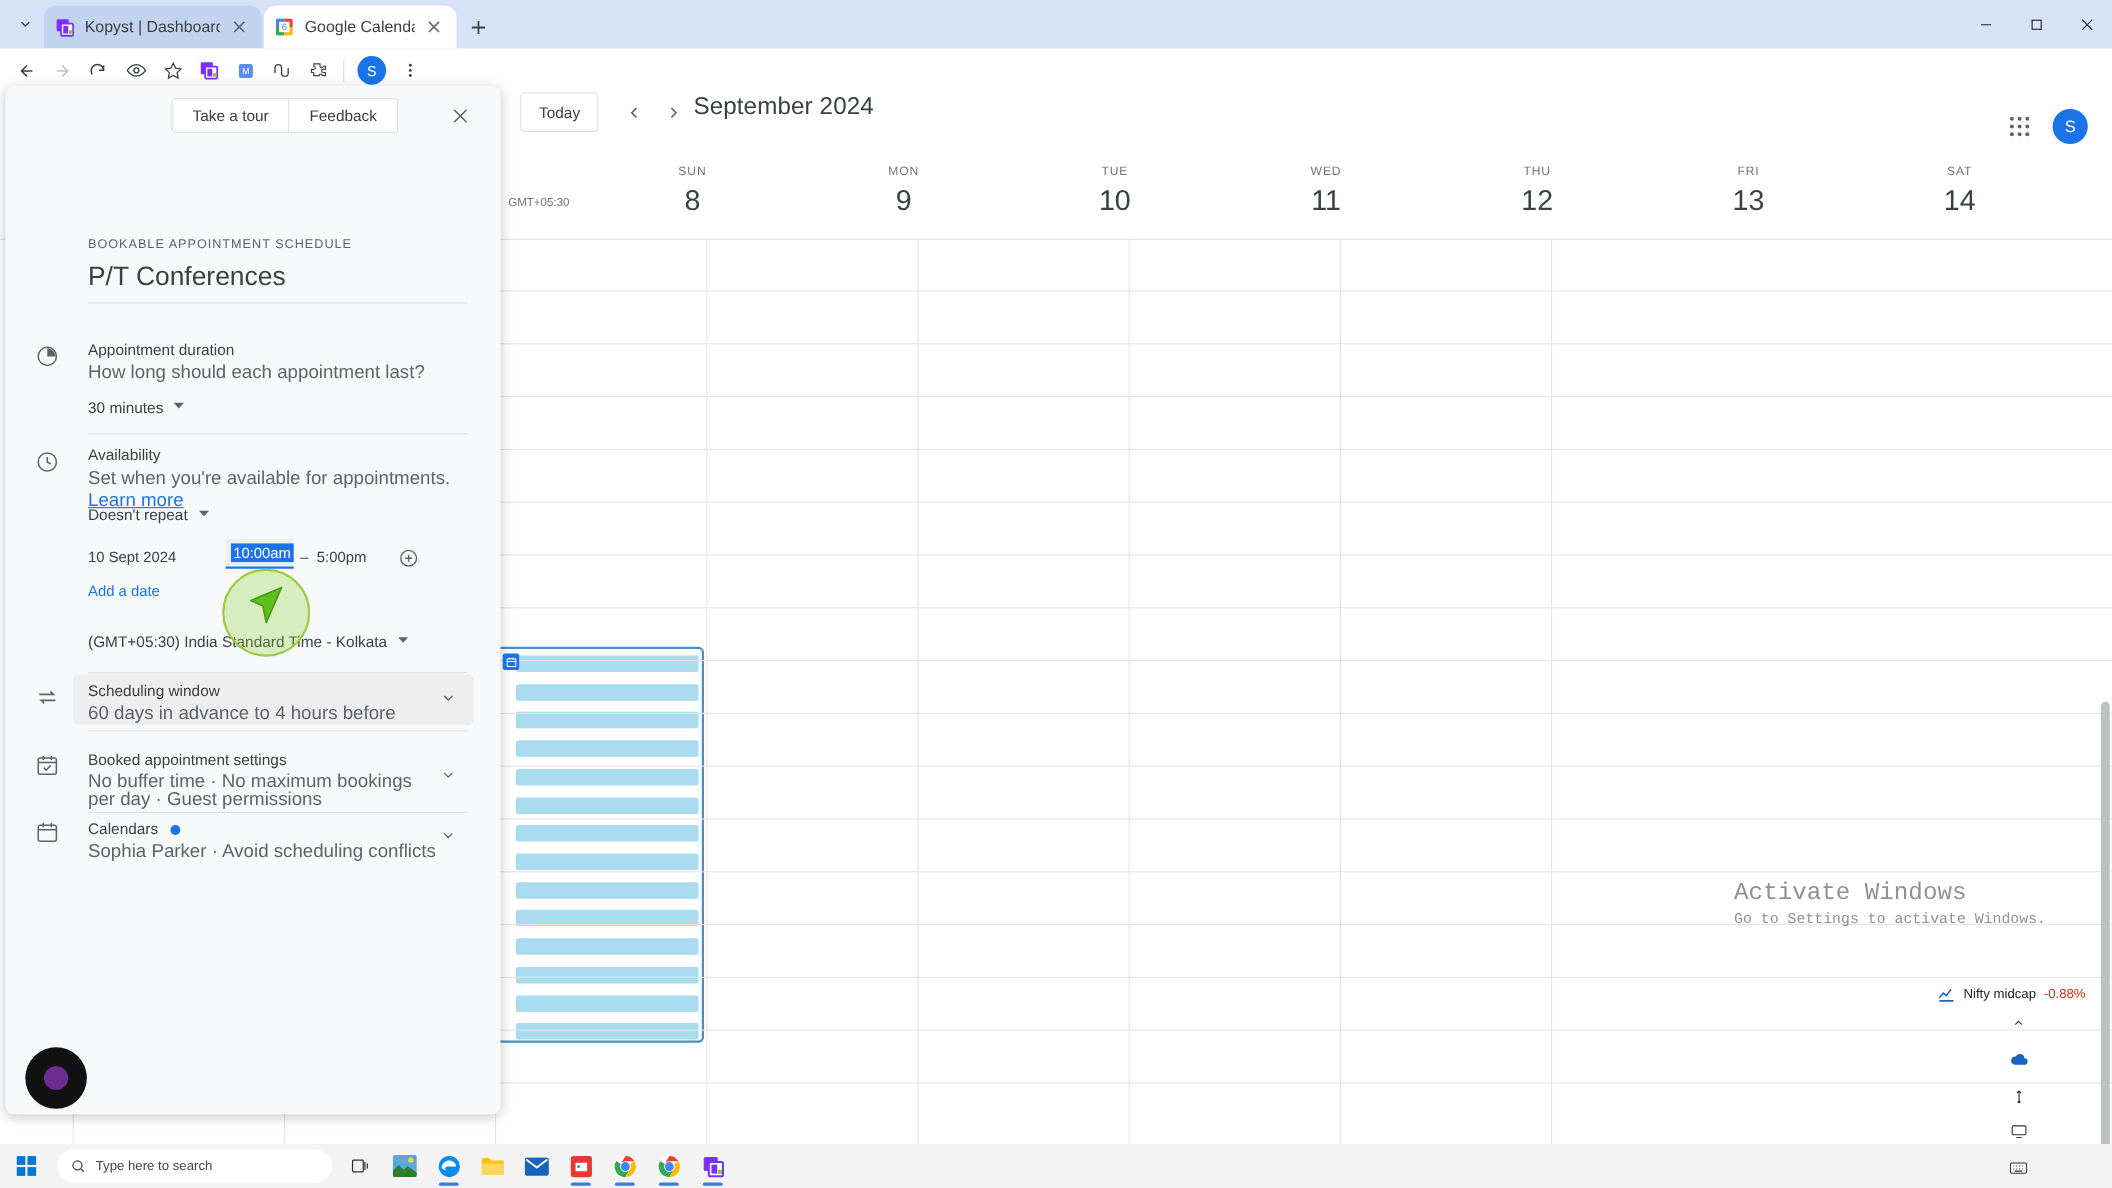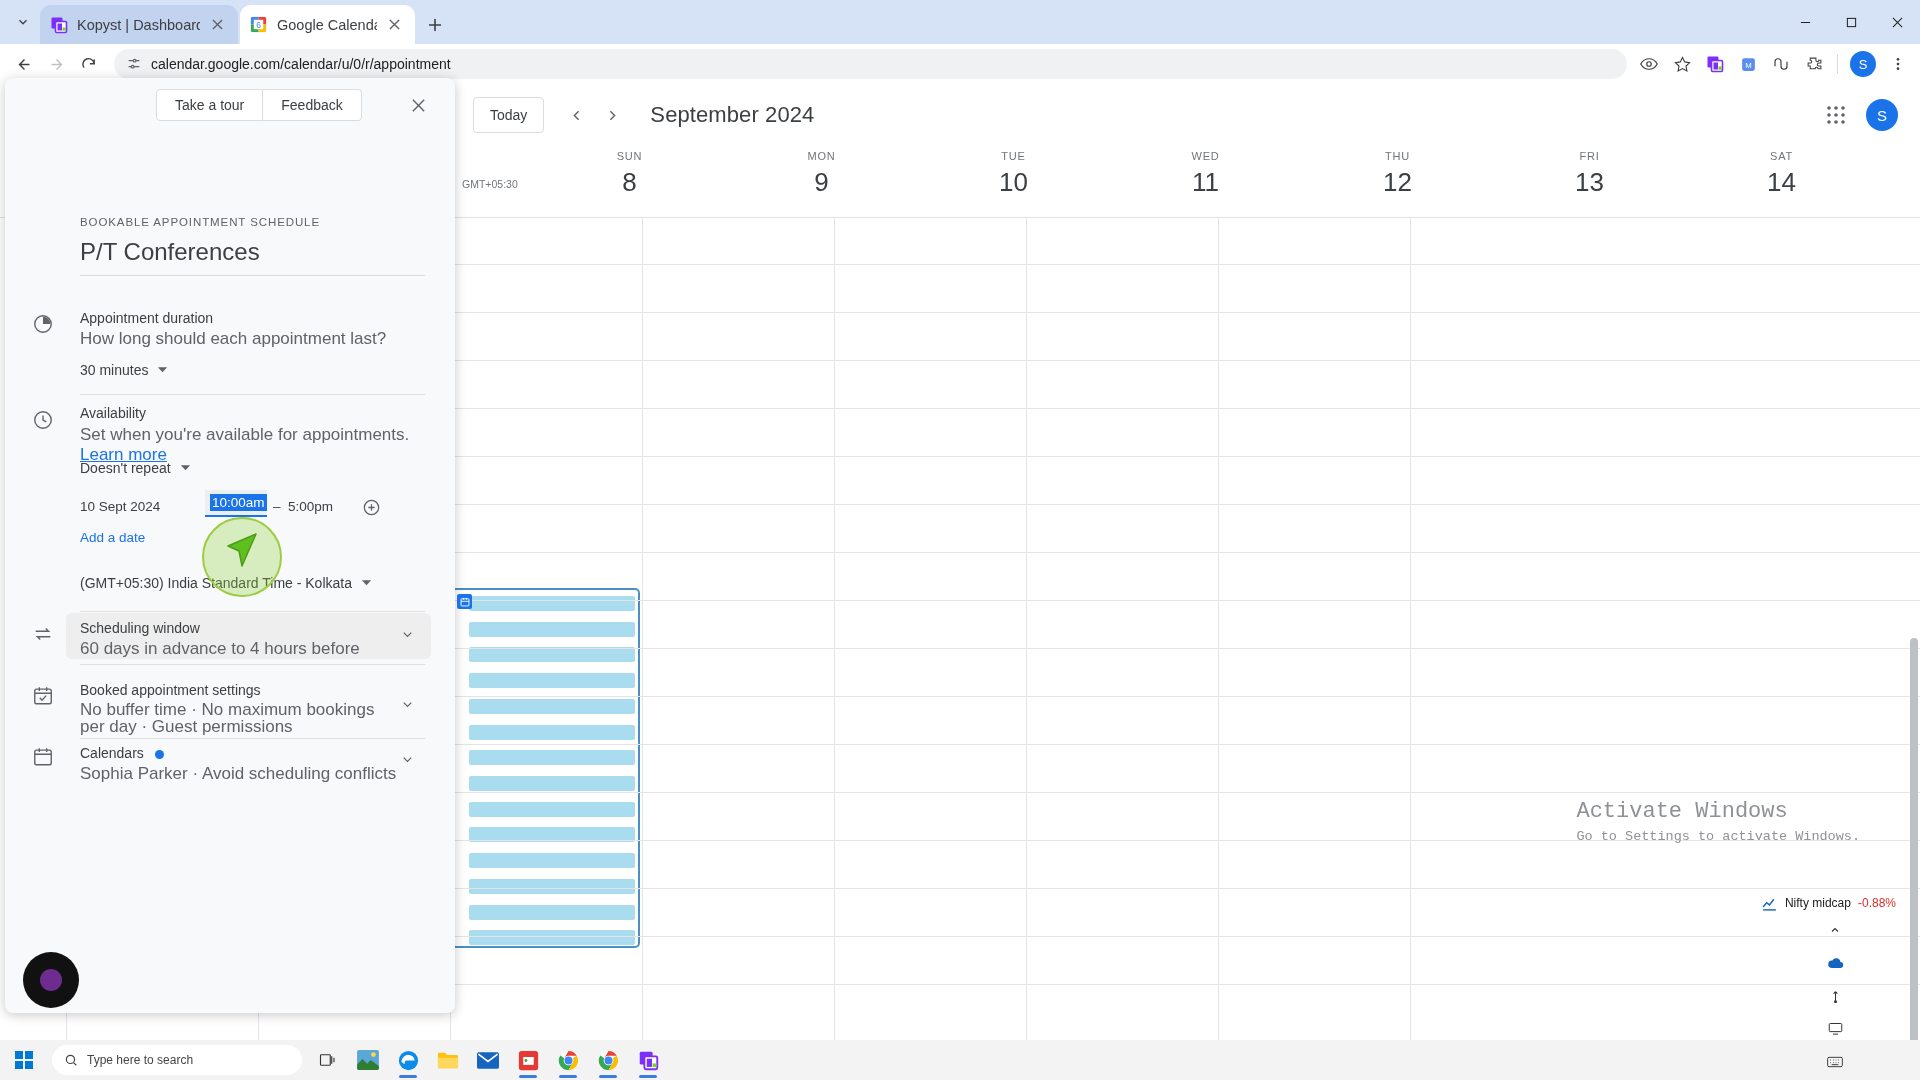--- a/index.html
+++ b/index.html
@@ -37,28 +37,28 @@
     align-items:center; padding:0 12px; margin:0 6px; cursor:text; }
   .omnibox .url { font-size:14px; color:#202124; margin-left:9px; }
   .tb-right { display:flex; align-items:center; gap:1px; padding-right:6px; }
   .avatar-sm { width:26px; height:26px; border-radius:13px; background:#1a73e8; color:#fff;
     font-size:13px; display:flex; align-items:center; justify-content:center; margin:0 5px; cursor:pointer; }
   .tb-div { width:1px; height:20px; background:#dadce0; margin:0 6px; }
 
   
   .cal { position:absolute; left:0; top:84px; width:1920px; height:966px; background:#fff; }
   .cal-header { position:absolute; left:0; top:0; width:1920px; height:62px; background:#fff;
-    display:flex; align-items:center; }
+    display:flex; }
   .today-btn { margin-left:473px; height:36px; padding:0 16px; border:1px solid #dadce0;
     border-radius:4px; background:#fff; font-size:14px; color:#3c4043; cursor:pointer;
     display:flex; align-items:center; }
   .nav-arrow { width:36px; height:36px; border-radius:18px; display:flex; align-items:center;
     justify-content:center; cursor:pointer; color:#5f6368; }
   .nav-arrow:first-of-type { margin-left:14px; }
-  .cal-title { font-size:22px; color:#3c4043; margin-left:20px; letter-spacing:.1px; }
+  .cal-title { font-size:22px; color:#3c4043; letter-spacing:.1px; }
   .hdr-right { margin-left:auto; display:flex; align-items:center; padding-right:22px; gap:10px; }
   .apps-grid { width:40px; height:40px; border-radius:20px; display:flex; align-items:center;
     justify-content:center; cursor:pointer; }
   .avatar-lg { width:32px; height:32px; border-radius:16px; background:#1a73e8; color:#fff;
     font-size:15px; display:flex; align-items:center; justify-content:center; cursor:pointer; }
 
   
   .days-row { position:absolute; left:0; top:62px; width:1920px; height:72px;
     border-bottom:1px solid #e0e0e0; }
   .gmt-label { position:absolute; left:462px; top:94px; font-size:10.5px; color:#70757a; }
@@ -251,28 +251,20 @@
         <svg width="17" height="17" viewBox="0 0 24 24" fill="none" stroke="#bdc1c6" stroke-width="2">
             <path d="M5 12h14M12 5l7 7-7 7"></path>
           </svg>
       </div>
       <div class="tb-icon">
         <svg width="17" height="17" viewBox="0 0 24 24" fill="none" stroke="#3c4043" stroke-width="2">
             <path d="M20 11A8 8 0 105.6 16.5M20 5v6h-6"></path>
           </svg>
       </div>
       <div style="width:4px"></div>
-      <div class="omnibox">
-        <svg width="16" height="16" viewBox="0 0 24 24" fill="none" stroke="#5f6368" stroke-width="1.8">
-          <path d="M4 7h7M15 7h5M4 16h4M12 16h8"></path>
-            <circle cx="13" cy="7" r="2"></circle>
-            <circle cx="10" cy="16" r="2"></circle>
-        </svg>
-        <span class="url">calendar.google.com/calendar/u/0/r/appointment</span>
-      </div>
       <div class="tb-right">
         <div class="tb-icon">
           <svg width="18" height="18" viewBox="0 0 24 24" fill="none" stroke="#3c4043" stroke-width="1.6">
               <path d="M1 12s4-7 11-7 11 7 11 7-4 7-11 7S1 12 1 12z"></path>
               <circle cx="12" cy="12" r="3"></circle>
             </svg>
         </div>
         <div class="tb-icon">
           <svg width="17" height="17" viewBox="0 0 24 24" fill="none" stroke="#3c4043" stroke-width="1.6">
               <path d="M12 2l3.1 6.3 6.9 1-5 4.9 1.2 6.9L12 17.8 5.8 21.1 7 14.2 2 9.3l6.9-1z"></path>

